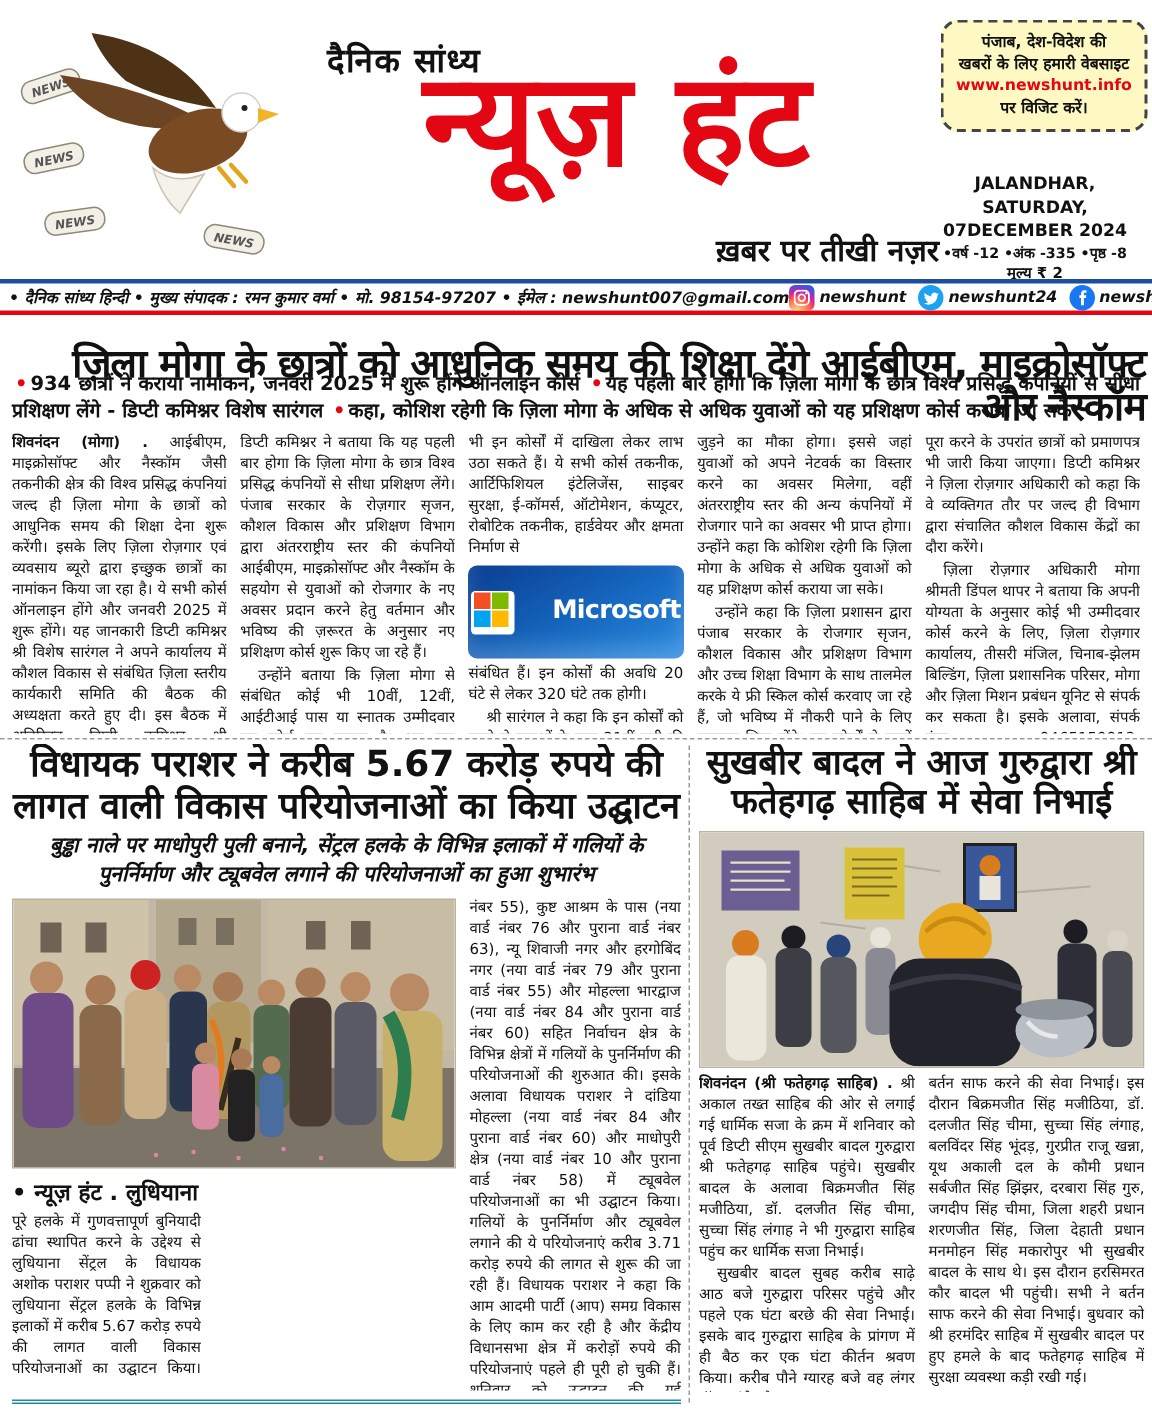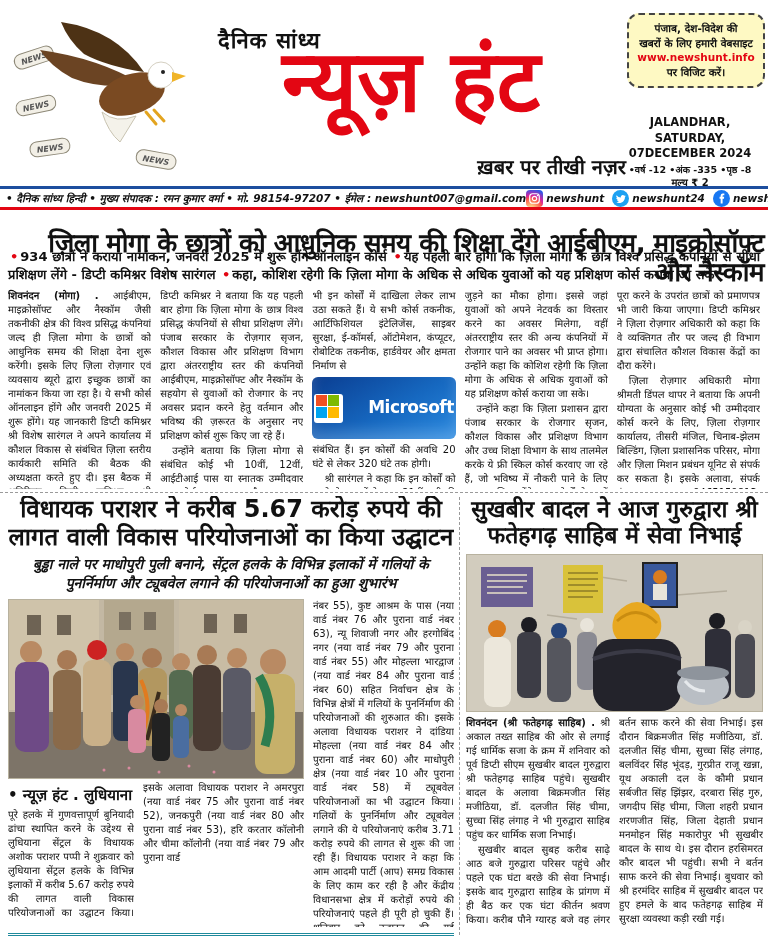--- a/index.html
+++ b/index.html
@@ -280,21 +280,20 @@
           </svg>
         </div>
         <div class="sl-cols" style="margin-top:2px;">
           <div class="sl-col1">
             <div class="caption">• न्यूज़ हंट  .  लुधियाना</div>
             <div class="smalltext" style="height:116px;">
               <p>पूरे हलके में गुणवत्तापूर्ण बुनियादी ढांचा स्थापित करने के उद्देश्य से लुधियाना सेंट्रल के विधायक अशोक पराशर पप्पी ने शुक्रवार को लुधियाना सेंट्रल हलके के विभिन्न इलाकों में करीब 5.67 करोड़ रुपये की लागत वाली विकास परियोजनाओं का उद्घाटन किया। जनता से किए गए वादों को पूरा करते हुए विधायक पराशर ने सबसे पहले</p>
             </div>
           </div>
           <div class="sl-col2 smalltext" style="height:138px;">
-            <p>इसके अलावा विधायक पराशर ने अमरपुरा (नया वार्ड नंबर 75 और पुराना वार्ड नंबर 52), जनकपुरी (नया वार्ड नंबर 80 और पुराना वार्ड नंबर 53), हरि करतार कॉलोनी और चीमा कॉलोनी (नया वार्ड नंबर 79 और पुराना वार्ड</p>
           </div>
         </div>
       </div>
       <div class="sl-col3 smalltext">
         <p>नंबर 55), कुष्ट आश्रम के पास (नया वार्ड नंबर 76 और पुराना वार्ड नंबर 63), न्यू शिवाजी नगर और हरगोबिंद नगर (नया वार्ड नंबर 79 और पुराना वार्ड नंबर 55) और मोहल्ला भारद्वाज (नया वार्ड नंबर 84 और पुराना वार्ड नंबर 60) सहित निर्वाचन क्षेत्र के विभिन्न क्षेत्रों में गलियों के पुनर्निर्माण की परियोजनाओं की शुरुआत की। इसके अलावा विधायक पराशर ने दांडिया मोहल्ला (नया वार्ड नंबर 84 और पुराना वार्ड नंबर 60) और माधोपुरी क्षेत्र (नया वार्ड नंबर 10 और पुराना वार्ड नंबर 58) में ट्यूबवेल परियोजनाओं का भी उद्घाटन किया। गलियों के पुनर्निर्माण और ट्यूबवेल लगाने की ये परियोजनाएं करीब 3.71 करोड़ रुपये की लागत से शुरू की जा रही हैं। विधायक पराशर ने कहा कि आम आदमी पार्टी (आप) समग्र विकास के लिए काम कर रही है और केंद्रीय विधानसभा क्षेत्र में करोड़ों रुपये की परियोजनाएं पहले ही पूरी हो चुकी हैं। शनिवार को उद्घाटन की गई परियोजनाओं से विधानसभा क्षेत्र में सड़क ढांचे को और मजबूती मिलेगी। यह सुनिश्चित किया जाएगा कि परियोजनाएं निर्धारित समय अवधि के भीतर पूरी हों।</p>
       </div>
     </div>
   </div>
 
   <div class="story-right">

